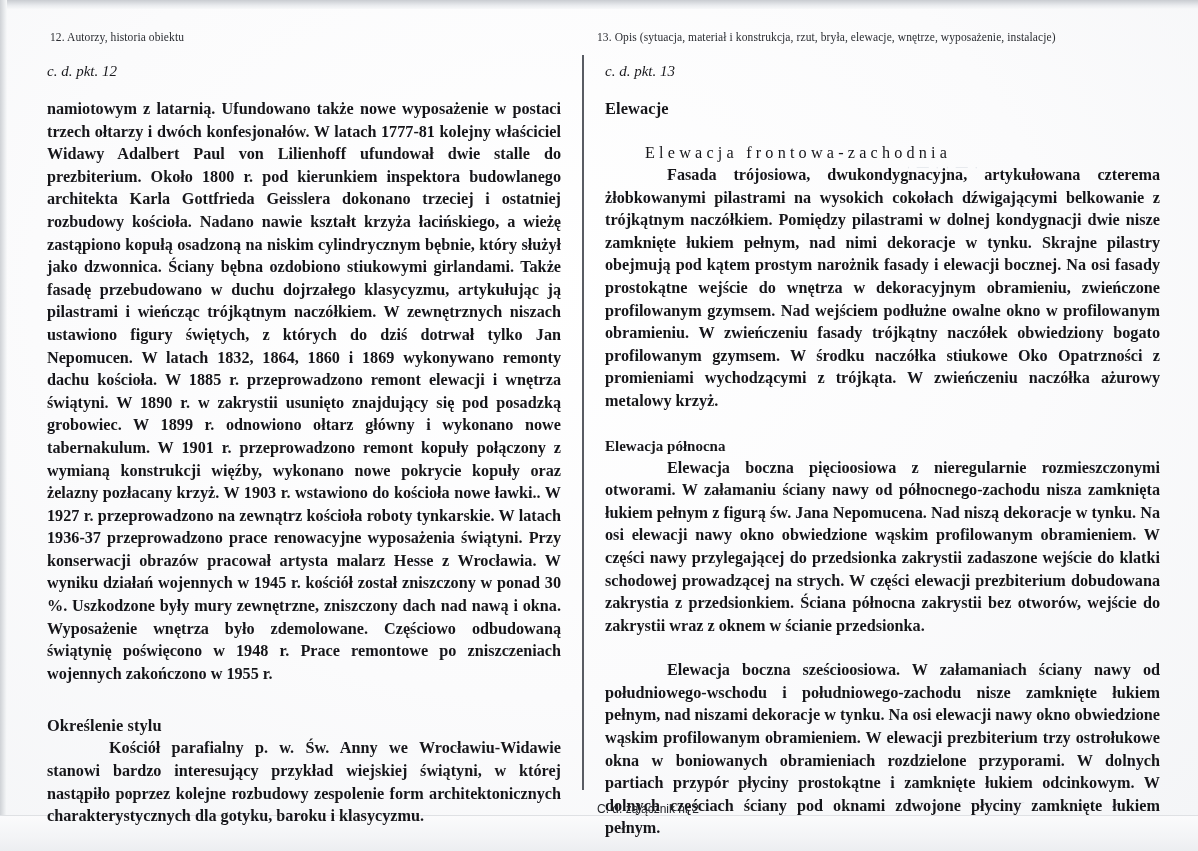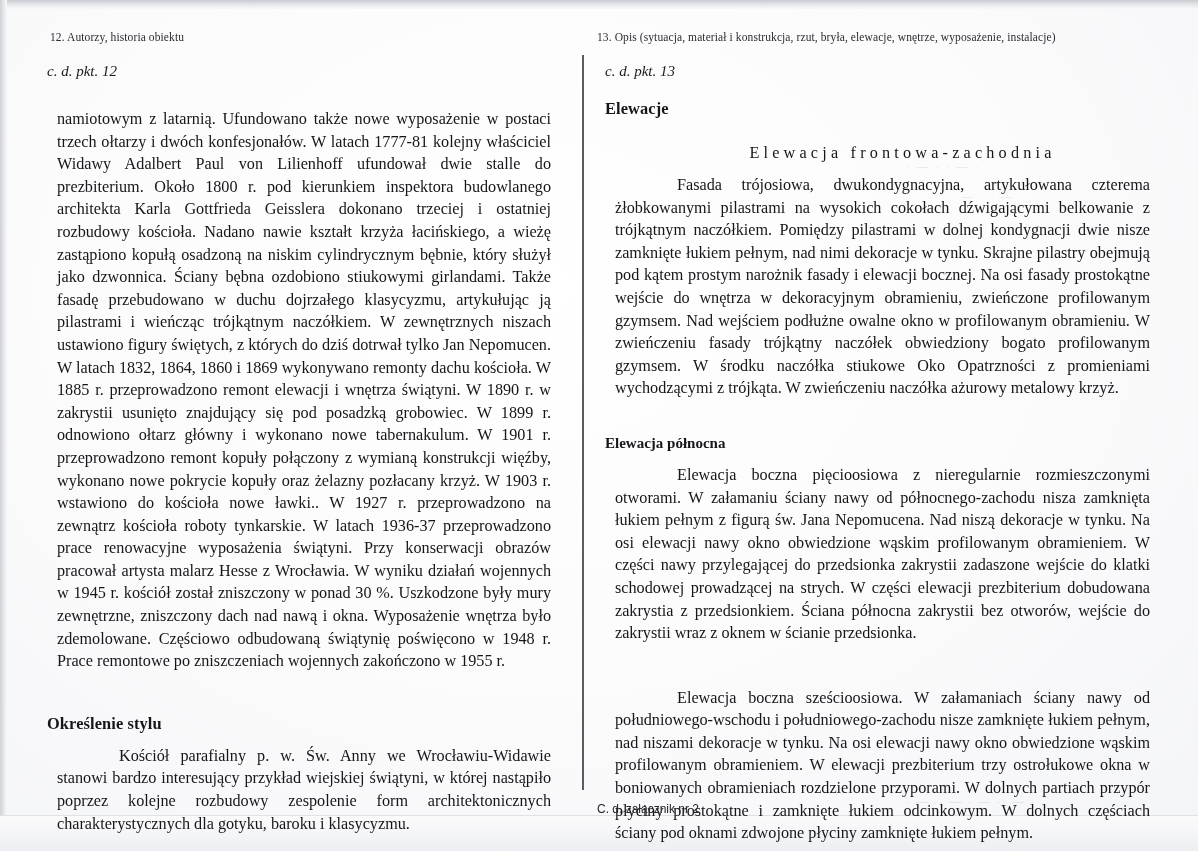--- a/index.html
+++ b/index.html
@@ -92,21 +92,22 @@
     left: 47px;
     top: 98px;
     width: 514px;
   }
   .col-right {
     left: 605px;
     top: 98px;
     width: 555px;
   }
   .col p {
-    margin: 10px;
+    margin: 0;
+    font-weight: bold;
   }
   .p-indent {
     text-indent: 62px;
   }
   .gap-md { height: 22px; }
   .gap-lg { height: 30px; }
 
   h3.sec-bold {
     margin: 0;
     font-size: 16.4px;
@@ -119,21 +120,21 @@
     letter-spacing: 4.2px;
     line-height: 22px;
   }
   .sec-plain {
     font-size: 15px;
     line-height: 22px;
     text-align: left;
     font-weight: bold;
   }
   .no-just {
-    text-align: center;
+    text-align: left;
     margin-left: 40px;
   }
 
   .footer-note {
     position: absolute;
     left: 597px;
     top: 802px;
     font-family: "Liberation Sans", sans-serif;
     font-size: 12px;
     color: #24262b;

